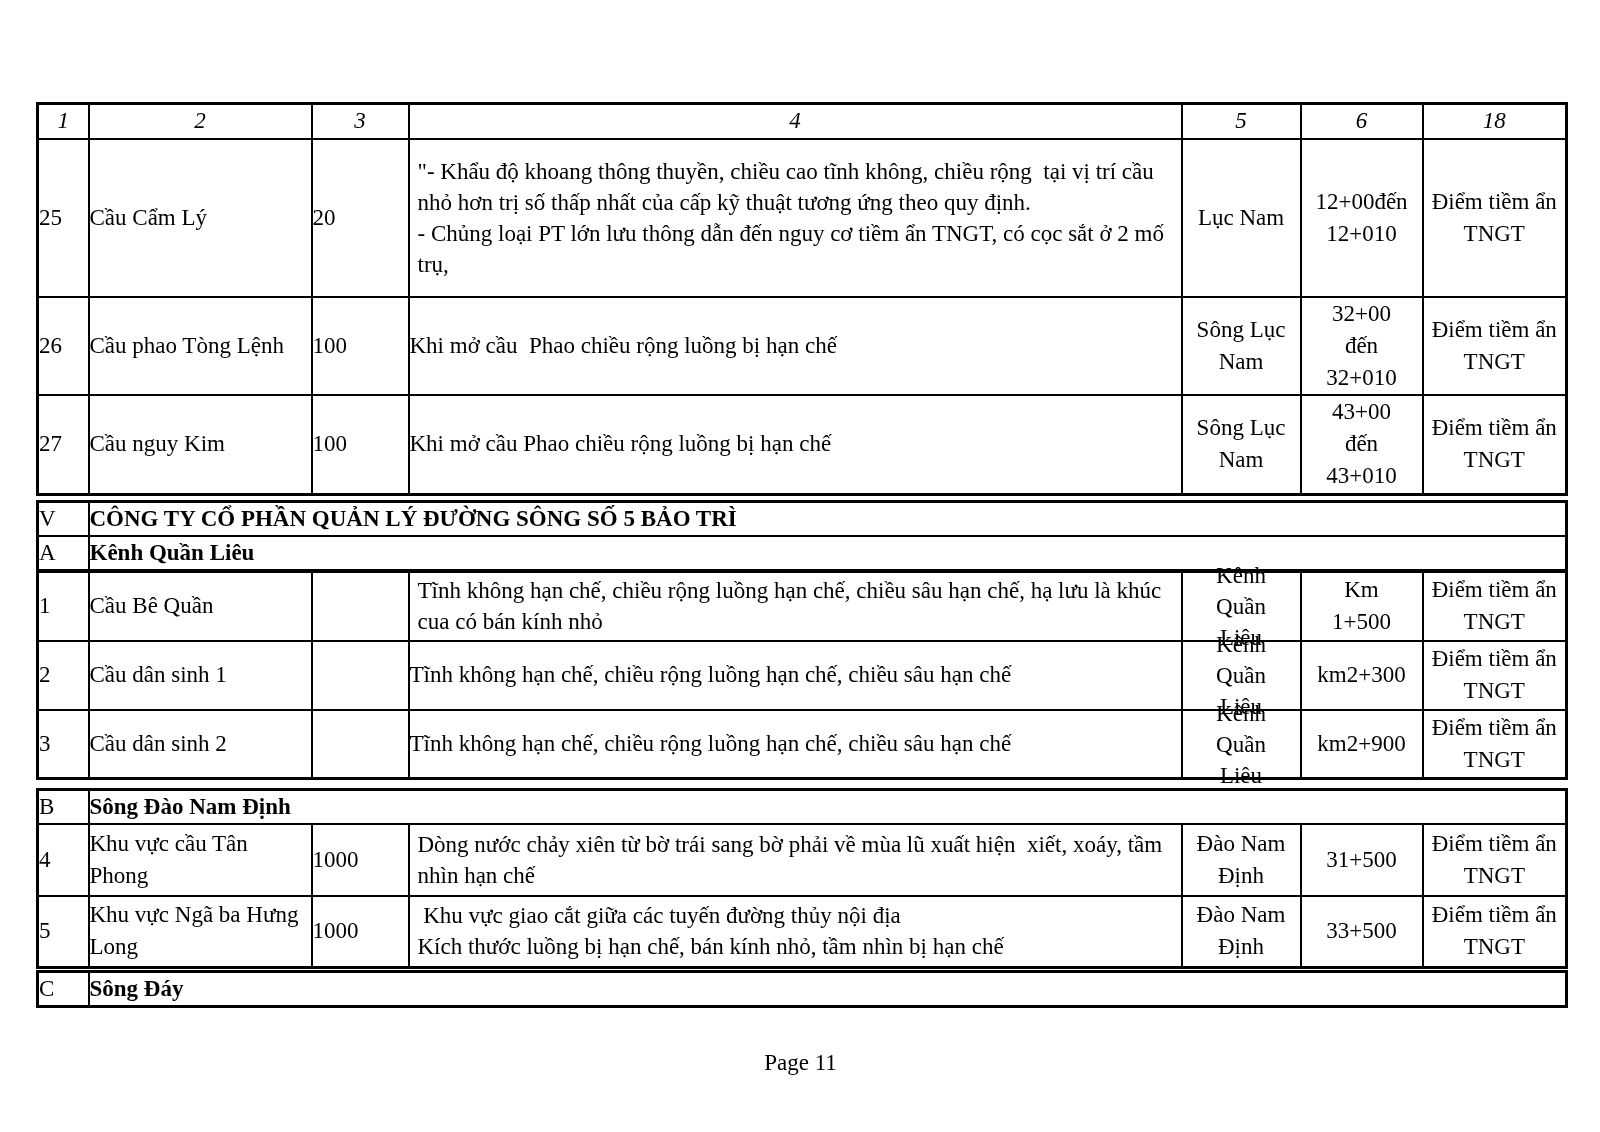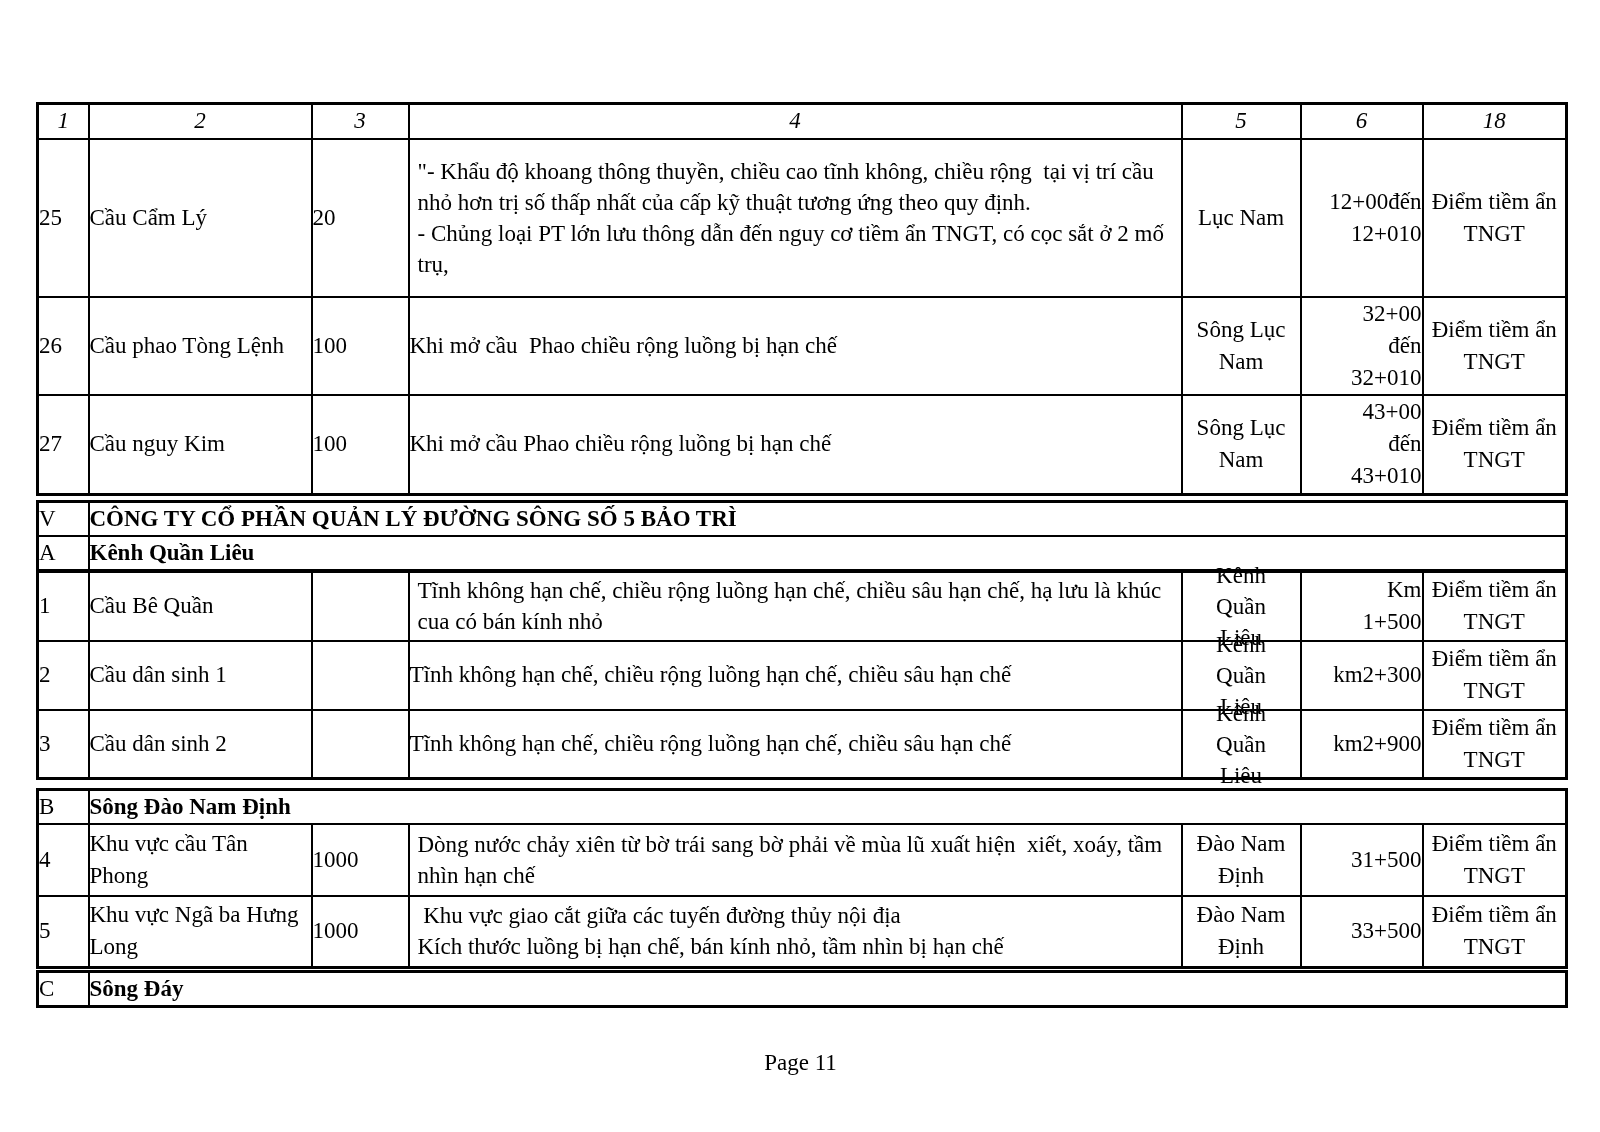--- a/index.html
+++ b/index.html
@@ -38,21 +38,21 @@
   .c-name{ text-align:left; padding:0 28px 0 7px; }
   .c-dist{ }
   .c-desc{
     text-align:left;
     padding:2px 8px;
     white-space:pre-wrap;
     line-height:32px;
   }
   .c-desc.tight{ line-height:31px; padding:0 8px; }
   .c-river{ text-align:center; line-height:31px; }
-  .c-km{ text-align:right; white-space:pre-wrap; line-height:32px; }
+  .c-km{ text-align:center; white-space:pre-wrap; line-height:32px; }
   .c-type{ text-align:center; line-height:33px; }
   .c-sec{
     text-align:left;
     font-weight:bold;
     font-size:24px;
     padding:0 8px;
     white-space:nowrap;
     margin-top:43px;
   }
   

